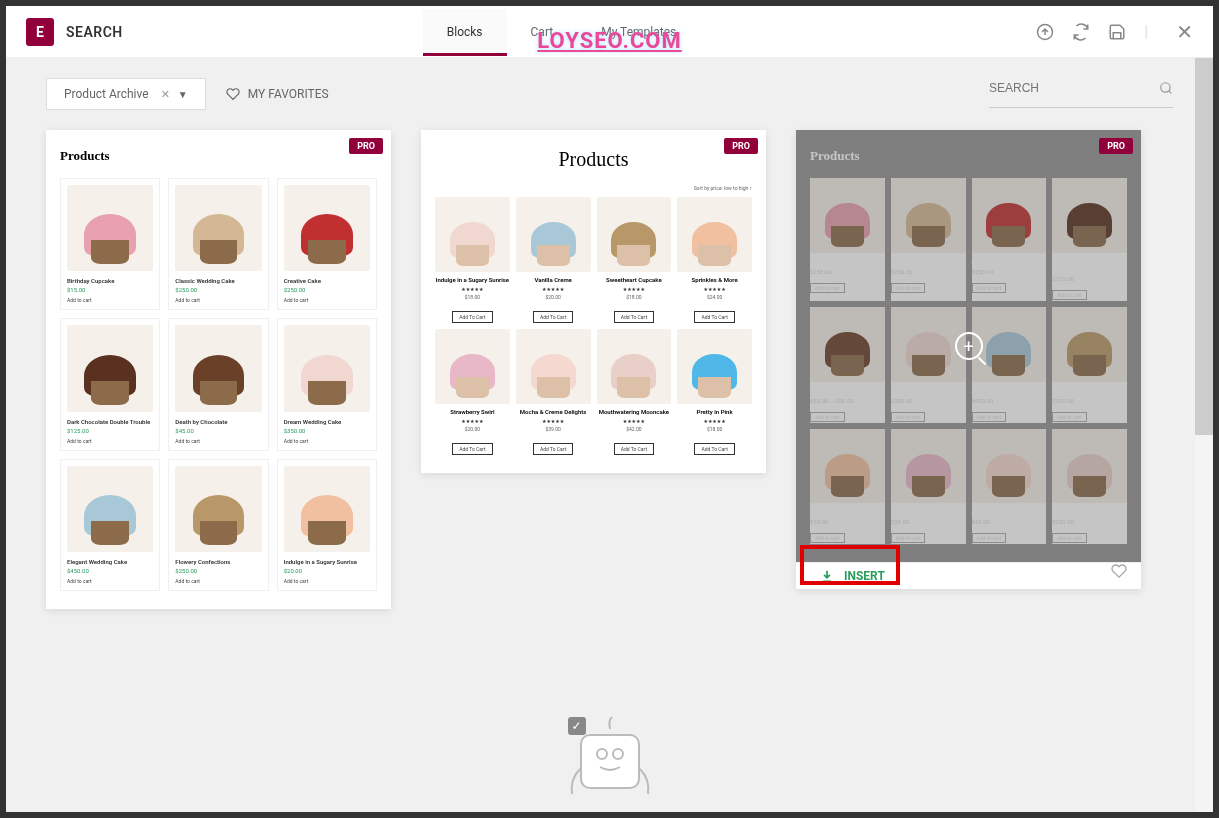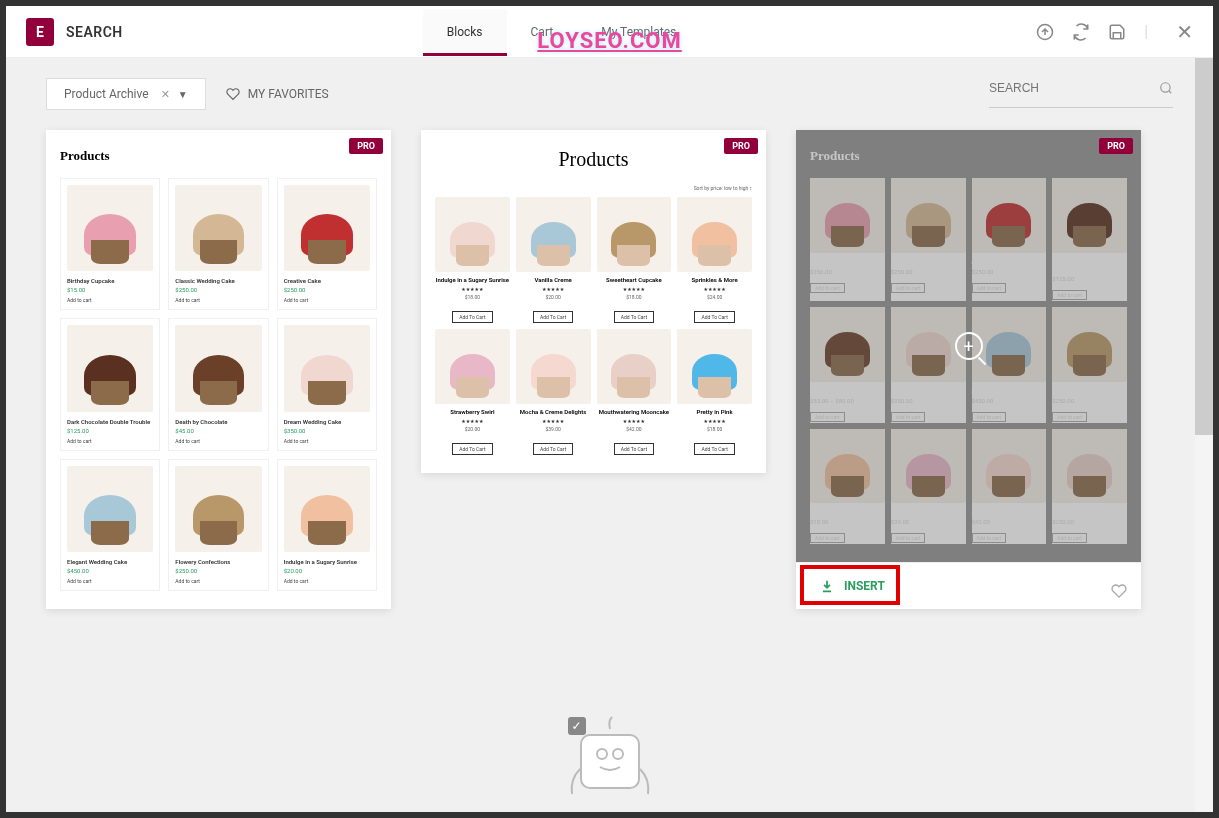--- a/index.html
+++ b/index.html
@@ -41,21 +41,21 @@
 .prod-price { font-size: 6px; color: #2a9d5f; margin-top: 2px; }
 .prod-btn { font-size: 5px; color: #444; margin-top: 4px; }
 .prod-btn.boxed { border: 1px solid #333; padding: 2px 6px; display: inline-block; text-align: center; font-size: 5px; }
 .stars { font-size: 5px; color: #333; text-align: center; margin-top: 3px; }
 .price-center { font-size: 5px; text-align: center; margin-top: 2px; color: #666; }
 .name-center { font-size: 6px; font-weight: 600; text-align: center; margin-top: 4px; }
 .card-3 .preview { background: rgba(60,60,60,0.55); position: relative; }
 .card-3 .preview::after { content: ''; position: absolute; inset: 0; background: rgba(90,90,90,0.35); pointer-events: none; }
 .zoom-icon { position: absolute; top: 50%; left: 50%; transform: translate(-50%,-50%); width: 28px; height: 28px; border: 2px solid #fff; border-radius: 50%; z-index: 10; color: #fff; font-size: 18px; display: flex; align-items: center; justify-content: center; }
 .zoom-icon::after { content: ''; position: absolute; width: 10px; height: 2px; background: #fff; bottom: -4px; right: -6px; transform: rotate(45deg); }
-.card-footer { display: flex; align-items: flex-end; padding: 10px 14px; border-top: 1px solid #eee; }
+.card-footer { display: flex; align-items: flex-start; padding: 0 14px; border-top: 1px solid #eee; }
 .insert-btn { display: flex; align-items: center; gap: 10px; color: #2a9d5f; font-size: 12px; font-weight: bold; cursor: pointer; padding: 6px 10px; }
 .insert-highlight { border: 4px solid #e00000; position: absolute; bottom: 4px; left: 4px; width: 100px; height: 40px; pointer-events: none; }
 .fav-heart { margin-left: auto; color: #aaa; cursor: pointer; }
 .sort-text { font-size: 5px; text-align: right; color: #666; margin-bottom: 6px; }
 .footer-msg { text-align: center; padding: 60px 0 20px; }
 .robot-illustration { width: 100px; height: 100px; margin: 0 auto 20px; position: relative; }
 .robot-body { width: 60px; height: 55px; background: #fff; border: 2px solid #bbb; border-radius: 10px; position: absolute; left: 20px; top: 25px; }
 .robot-check { width: 18px; height: 18px; background: #888; border-radius: 3px; position: absolute; left: 8px; top: 8px; color: #fff; font-size: 12px; display: flex; align-items: center; justify-content: center; }
 .watermark { position: absolute; top: 22px; left: 50%; transform: translateX(-50%); font-size: 22px; font-weight: bold; color: #ec4899; text-shadow: 0 0 4px rgba(100,200,255,0.5); letter-spacing: 1px; pointer-events: none; z-index: 100; text-decoration: underline; }
 .scrollbar { position: absolute; right: 0; top: 0; width: 18px; height: 100%; background: #f4f4f4; }

